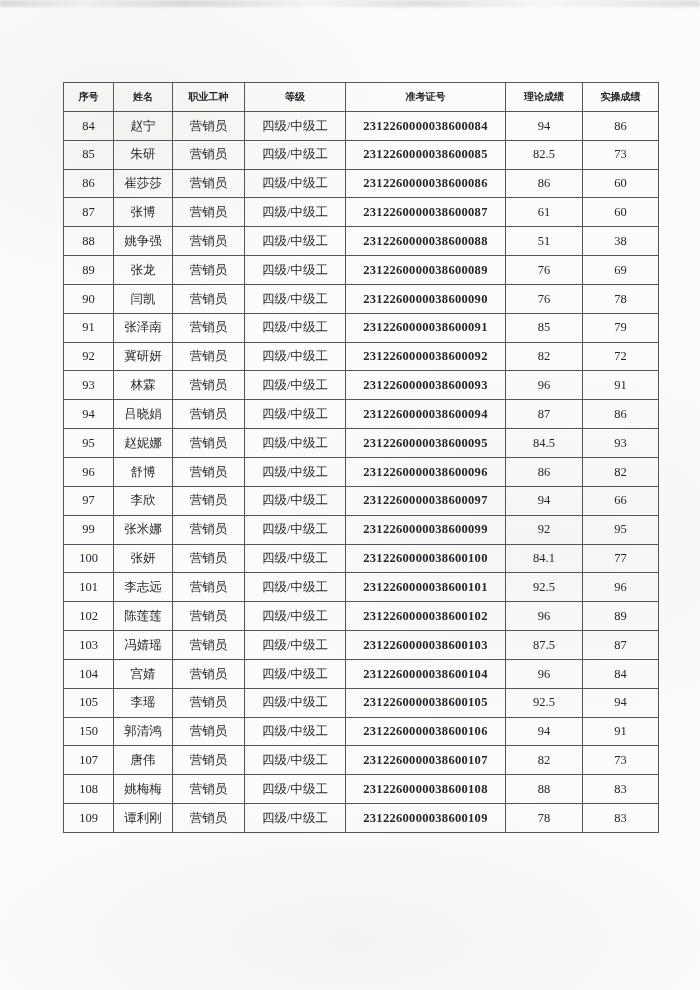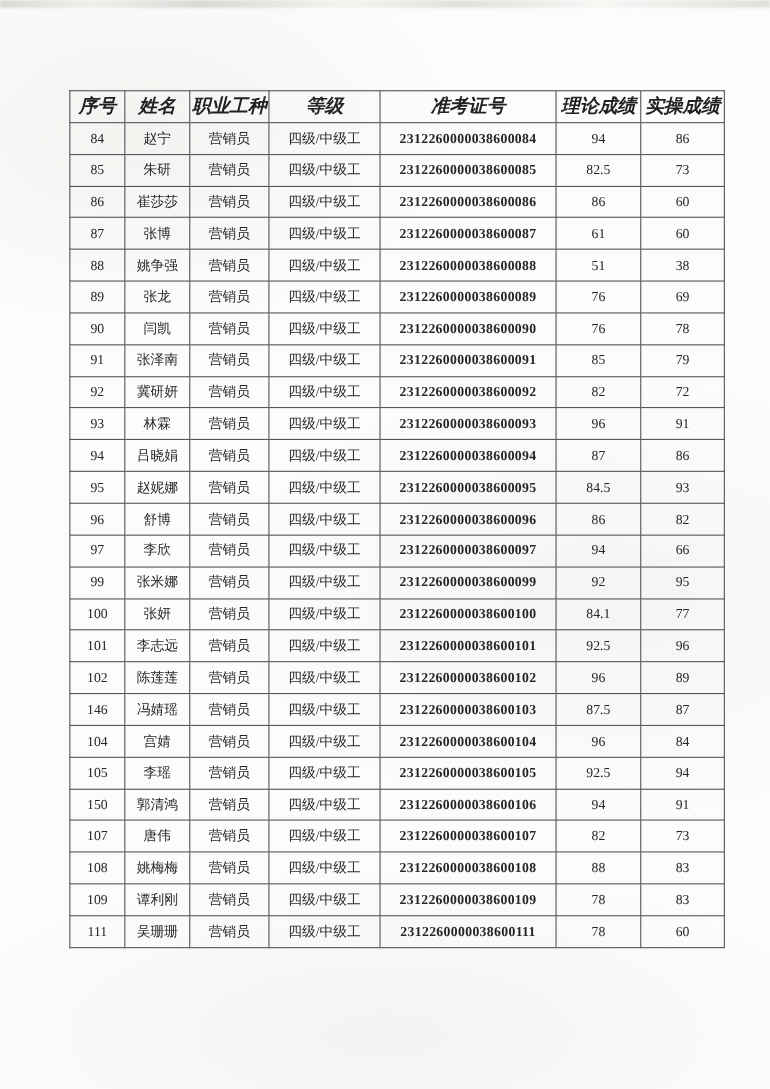--- a/index.html
+++ b/index.html
@@ -52,23 +52,22 @@
     vertical-align: middle;
     padding: 0;
     height: 27.85px;
     font-size: 12.5px;
     line-height: 1;
     overflow: hidden;
     white-space: nowrap;
   }
   table.results th {
     font-weight: bold;
-    font-size: 17px;
+    font-size: 10px;
     color: #222226;
-    font-style: italic;
   }
   col.c1 { width: 50px; }
   col.c2 { width: 59px; }
   col.c3 { width: 72px; }
   col.c4 { width: 101px; }
   col.c5 { width: 160px; }
   col.c6 { width: 77px; }
   col.c7 { width: 76px; }
   td.cell-exam-id { letter-spacing: 0.3px; font-size: 12.5px; font-weight: bold; }
   td.cell-num { font-size: 12.8px; }
@@ -257,21 +256,21 @@
         <tr>
           <td class="cell-num">102</td>
           <td>陈莲莲</td>
           <td>营销员</td>
           <td>四级/中级工</td>
           <td class="cell-exam-id">2312260000038600102</td>
           <td class="cell-num">96</td>
           <td class="cell-num">89</td>
         </tr>
         <tr>
-          <td class="cell-num">146</td>
+          <td class="cell-num">103</td>
           <td>冯婧瑶</td>
           <td>营销员</td>
           <td>四级/中级工</td>
           <td class="cell-exam-id">2312260000038600103</td>
           <td class="cell-num">87.5</td>
           <td class="cell-num">87</td>
         </tr>
         <tr>
           <td class="cell-num">104</td>
           <td>宫婧</td>
@@ -318,25 +317,16 @@
           <td class="cell-num">83</td>
         </tr>
         <tr>
           <td class="cell-num">109</td>
           <td>谭利刚</td>
           <td>营销员</td>
           <td>四级/中级工</td>
           <td class="cell-exam-id">2312260000038600109</td>
           <td class="cell-num">78</td>
           <td class="cell-num">83</td>
-        </tr>
-        <tr>
-          <td class="cell-num">111</td>
-          <td>吴珊珊</td>
-          <td>营销员</td>
-          <td>四级/中级工</td>
-          <td class="cell-exam-id">2312260000038600111</td>
-          <td class="cell-num">78</td>
-          <td class="cell-num">60</td>
         </tr>
       </tbody>
   </table>
 </div>
 
 </body></html>

